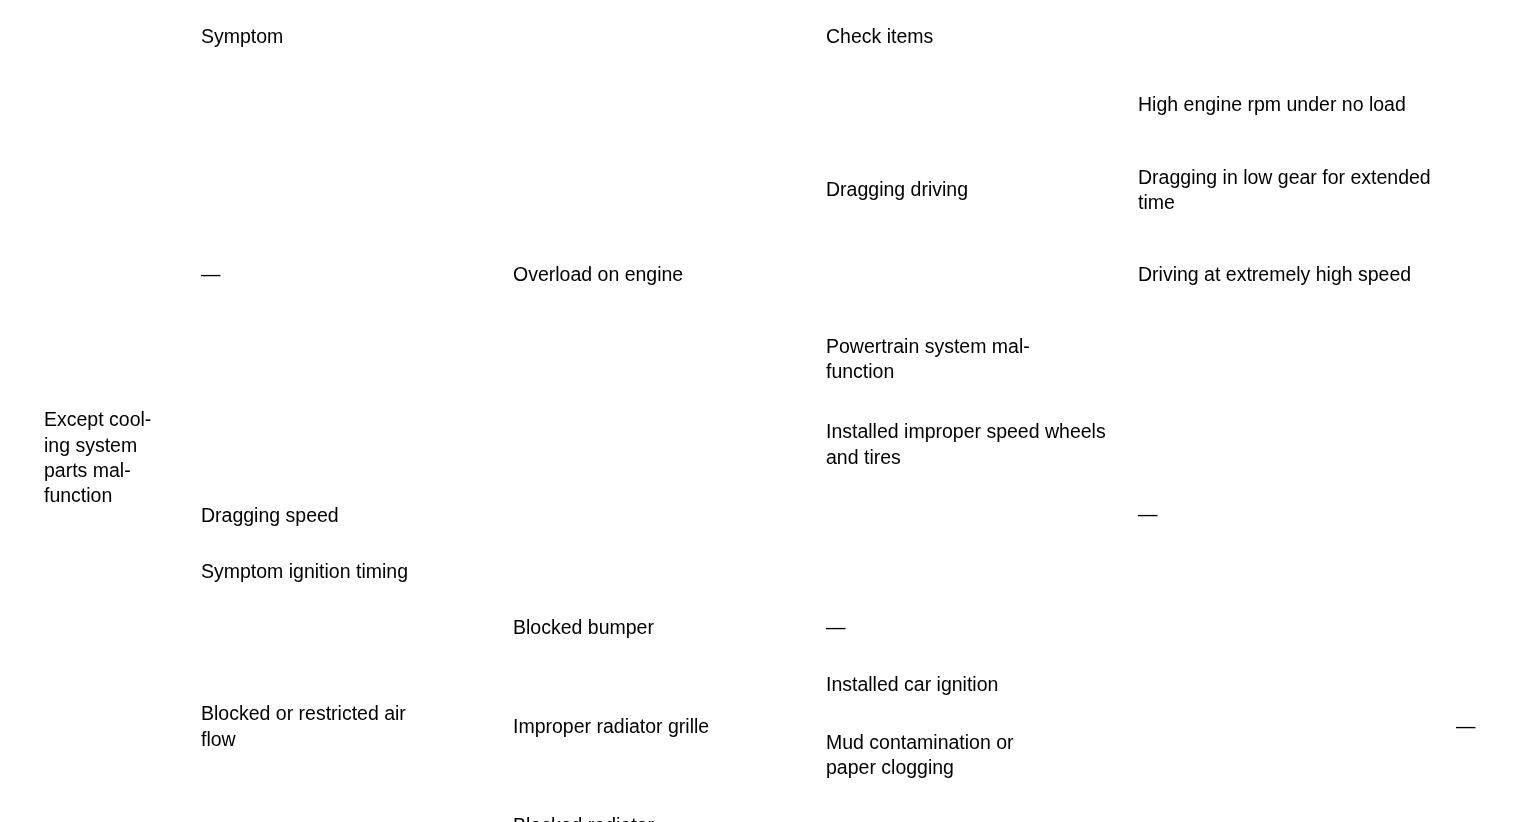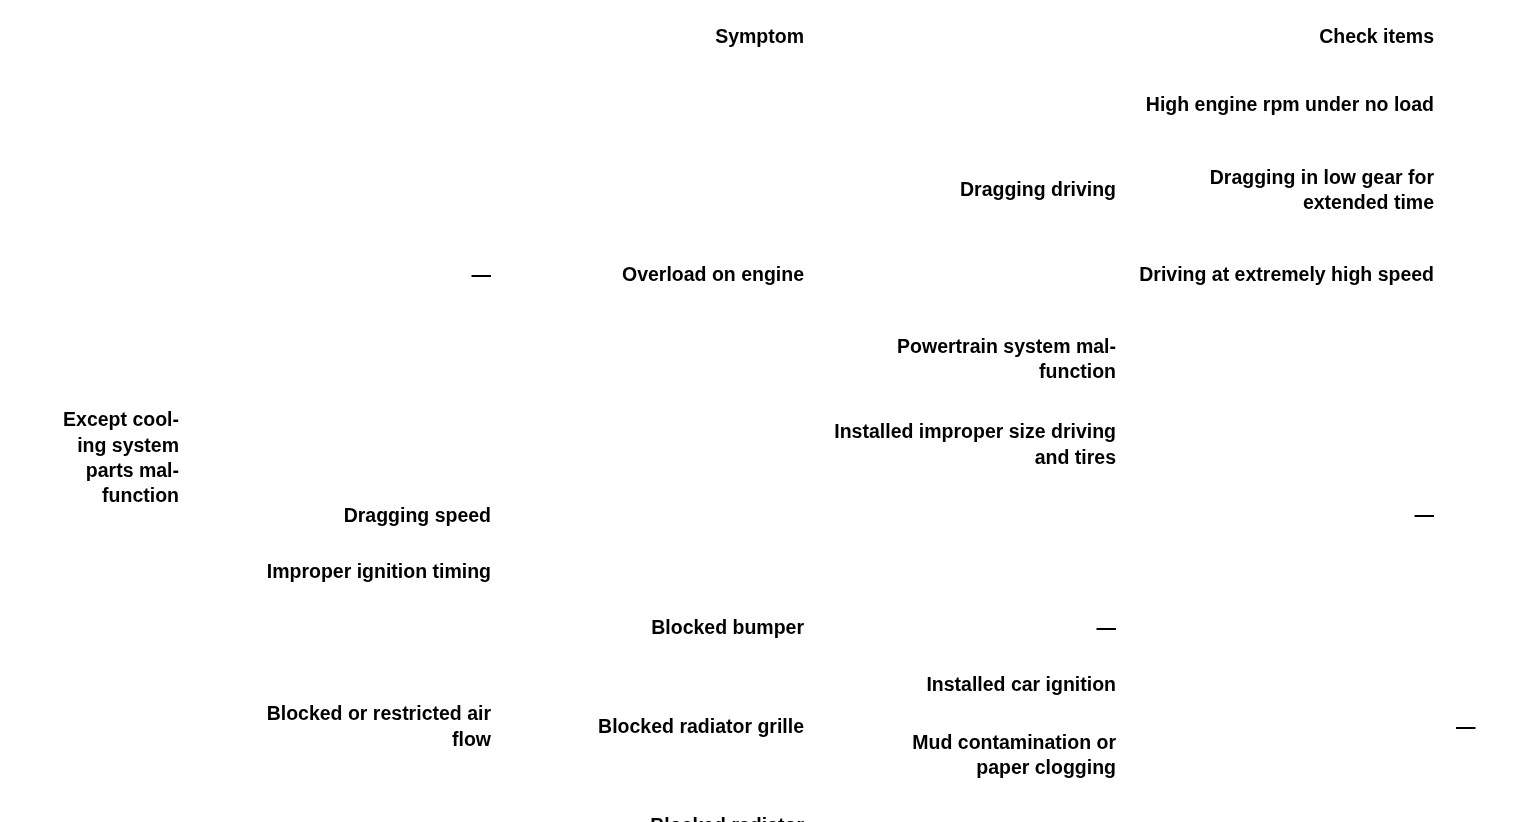--- a/index.html
+++ b/index.html
@@ -29,22 +29,22 @@
   table.dtable {
     border-collapse: collapse;
     table-layout: fixed;
     width: 1412px;
     font-size: 19.5px;
     line-height: 1.3;
   }
   table.dtable td, table.dtable th {
     vertical-align: middle;
     padding: 6px 11px 7px 11px;
-    font-weight: bold;
-    text-align: right;
+    font-weight: normal;
+    text-align: left;
     border: 0;
   }
   
   .r-right  { border-right: 1.3px solid #000; }
   .r-bottom { border-bottom: 1.3px solid #000; }
 
   
   .toprule td   { border-top: 3.6px solid #000; }
   .headrule td  { border-bottom: 2.2px solid #000; }
   .dash {
@@ -98,43 +98,43 @@
         </tr>
 
         <tr>
           <td class="r-right r-bottom" style="height:72px">
             <span>Powertrain system mal-<br>function</span>
           </td>
           <td class="dash r-bottom" rowspan="6">—</td>
         </tr>
 
         <tr>
-          <td class="r-right r-bottom" style="height:73px">Installed improper size driving and tires</td>
+          <td class="r-right r-bottom" style="height:73px">Installed improper speed wheels and tires</td>
         </tr>
 
         <tr>
 
           <td class="r-right r-bottom" style="height:43px">Dragging speed</td>
         </tr>
 
         <tr>
-          <td class="r-right r-bottom" style="height:43px">Improper ignition timing</td>
+          <td class="r-right r-bottom" style="height:43px">Symptom ignition timing</td>
         </tr>
 
         <tr>
           <td class="r-right r-bottom" rowspan="4">
             <span>Blocked or restricted air<br>flow</span>
           </td>
           <td class="r-right r-bottom" style="height:44px">Blocked bumper</td>
           <td class="dash r-right r-bottom">—</td>
           <td class="dash r-bottom" rowspan="4">—</td>
         </tr>
 
         <tr>
-          <td class="r-right r-bottom" rowspan="2">Blocked radiator grille</td>
+          <td class="r-right r-bottom" rowspan="2">Improper radiator grille</td>
           <td class="r-right r-bottom" style="height:43px">Installed car ignition</td>
         </tr>
         <tr>
           <td class="r-right r-bottom" style="height:72px">
             <span>Mud contamination or<br>paper clogging</span>
           </td>
         </tr>
 
         <tr>
           <td class="r-right r-bottom" style="height:43px">Blocked radiator</td>

